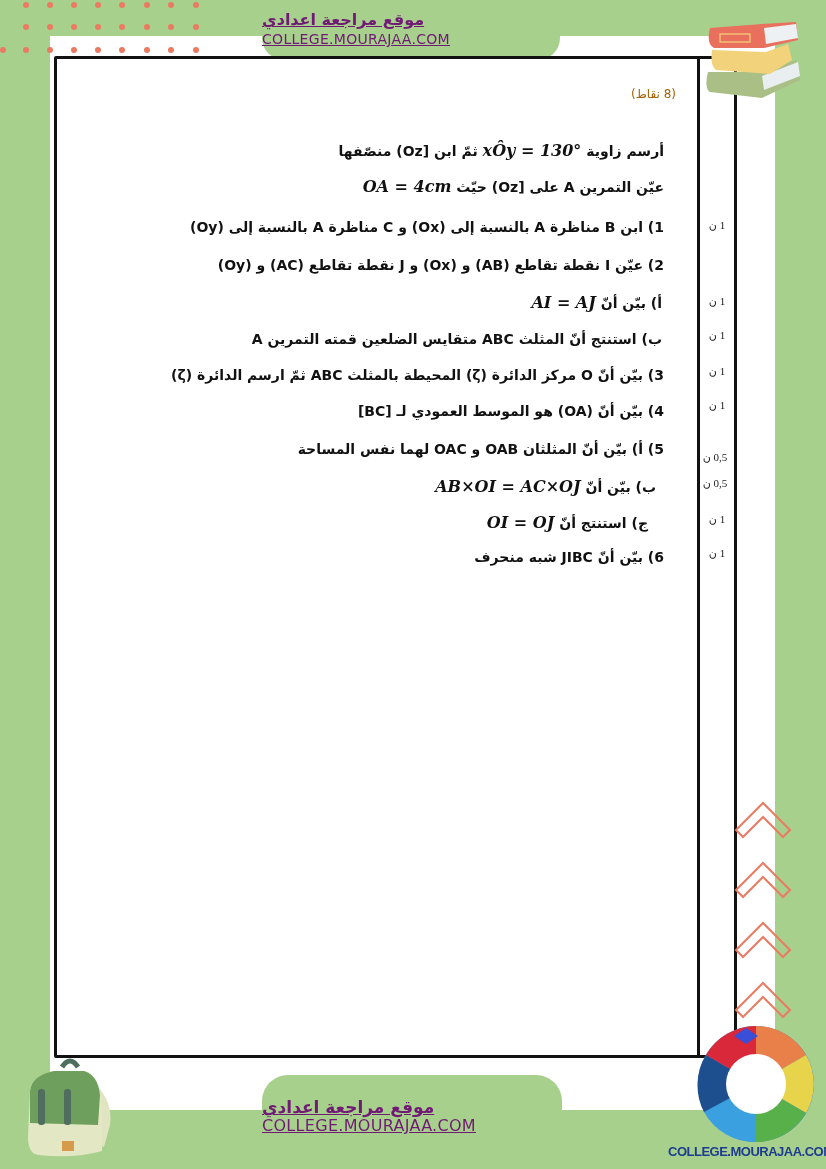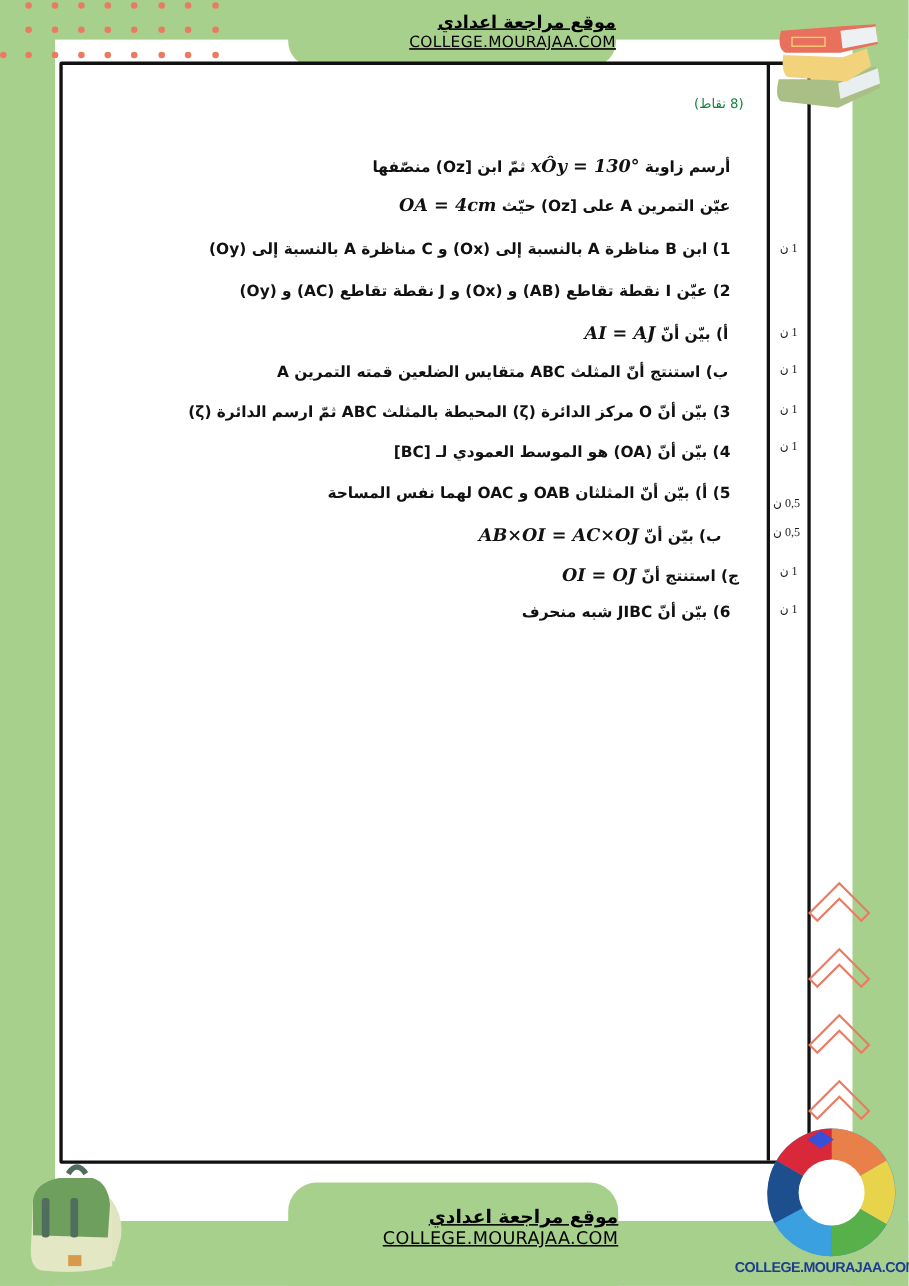--- a/index.html
+++ b/index.html
@@ -9,34 +9,34 @@
   
   .band-top { position: absolute; left: 0; top: 0; width: 826px; height: 36px; background: #a8d08d; }
   .band-left { position: absolute; left: 0; top: 0; width: 50px; height: 1169px; background: #a8d08d; }
   .band-right { position: absolute; left: 775px; top: 0; width: 51px; height: 1169px; background: #a8d08d; }
   .band-bottom { position: absolute; left: 0; top: 1110px; width: 826px; height: 59px; background: #a8d08d; }
 
   .dots { position: absolute; left: 0; top: 0; width: 210px; height: 60px; }
   .dot { position: absolute; width: 6px; height: 6px; border-radius: 50%; background: #ea7b62; }
 
   
-  .site-tab { position: absolute; background: #a8d08d; color: #000000; text-align: right; border-radius: 22px; text-decoration: underline; }
+  .site-tab { position: absolute; background: #a8d08d; color: #701a75; text-align: left; border-radius: 22px; }
   .site-tab .ar { font-size: 16px; font-weight: bold; text-decoration: underline; line-height: 20px; }
   .site-tab .en { font-family: "DejaVu Sans", sans-serif; font-size: 14px; text-decoration: underline; letter-spacing: 0.3px; line-height: 18px; }
   .tab-top { left: 262px; top: 0; width: 298px; height: 60px; border-radius: 0 0 22px 22px; padding-top: 10px; }
   .tab-bottom { left: 262px; top: 1075px; width: 300px; height: 94px; border-radius: 26px 26px 0 0; padding-top: 22px; }
   .tab-bottom .ar { font-size: 17px; }
   .tab-bottom .en { font-size: 16px; }
 
   
   .paper { position: absolute; left: 54px; top: 56px; width: 683px; height: 1002px; border: 3px solid #111; border-radius: 2px; background: #fff; }
   .grade-col { position: absolute; left: 640px; top: 0; width: 40px; height: 996px; border-left: 3px solid #111; }
   .title-row { position: absolute; right: 58px; top: 28px; direction: rtl; display: flex; align-items: baseline; gap: 8px; }
   .title-row .title { font-family: "DejaVu Sans", sans-serif; font-weight: bold; font-size: 22px; color: #111; }
-  .title-row .points { font-size: 12px; color: #15803d; }
+  .title-row .points { font-size: 12px; color: #a16207; }
 
   .lines { position: absolute; right: 58px; top: 0; width: 600px; direction: rtl; color: #111; }
   .line { position: absolute; right: 12px; white-space: nowrap; font-size: 14px; font-weight: bold; direction: rtl; }
   .math { font-family: "DejaVu Serif", serif; font-style: italic; font-weight: bold; font-size: 16px; direction: ltr; unicode-bidi: isolate; display: inline-block; }
 
   .grade { position: absolute; width: 40px; text-align: center; font-size: 11px; color: #222; direction: rtl; font-family: "Liberation Serif", serif; }
 
   .closing { position: absolute; left: 232px; top: 940px; font-size: 22px; font-weight: bold; direction: rtl; color: #111; }
 
   
@@ -118,21 +118,21 @@
     </div>
     <div class="line" style="top:344px">
       <span>4) بيّن أنّ (OA) هو الموسط العمودي لـ [BC]</span>
     </div>
     <div class="line" style="top:382px">
       <span>5) أ) بيّن أنّ المثلثان OAB و OAC لهما نفس المساحة</span>
     </div>
     <div class="line" style="top:418px; right:20px">
       <span>ب) بيّن أنّ</span> <span class="math">AB×OI = AC×OJ</span>
     </div>
-    <div class="line" style="top:454px; right:4px">
+    <div class="line" style="top:454px; right:28px">
       <span>ج) استنتج أنّ</span> <span class="math">OI = OJ</span>
     </div>
     <div class="line" style="top:490px">
       <span>6) بيّن أنّ JIBC شبه منحرف</span>
     </div>
   </div>
 
   <div class="grade" style="left:640px;top:160px">1 ن</div>
   <div class="grade" style="left:640px;top:236px">1 ن</div>
   <div class="grade" style="left:640px;top:270px">1 ن</div>

